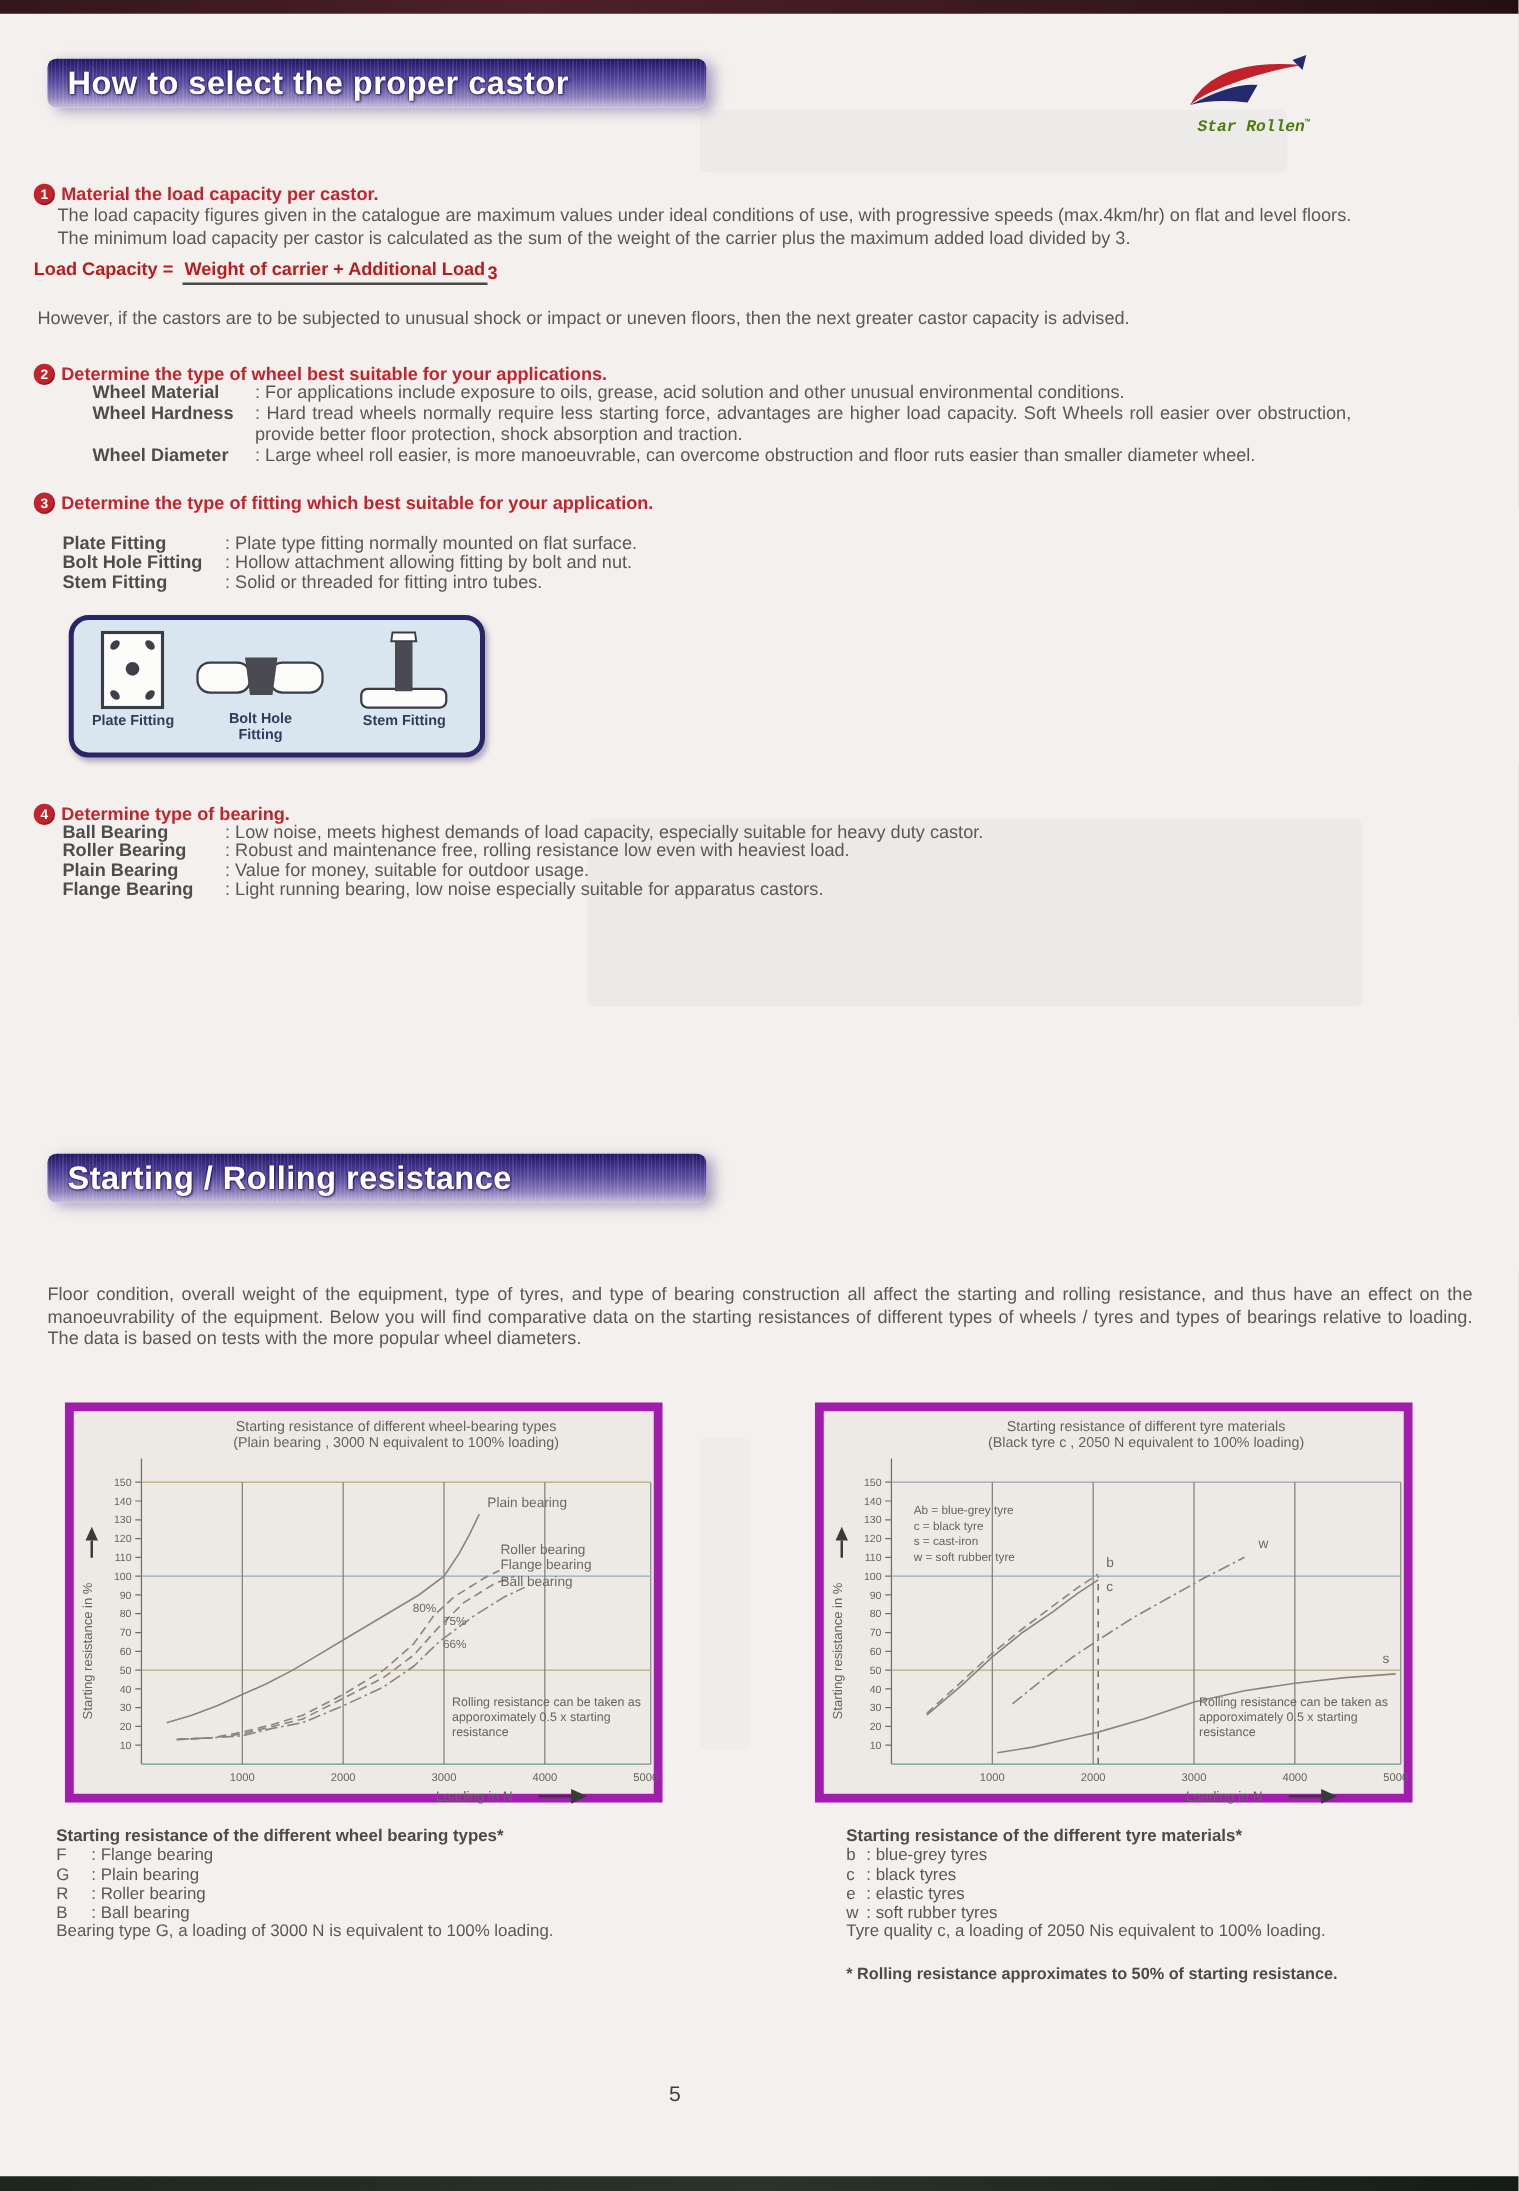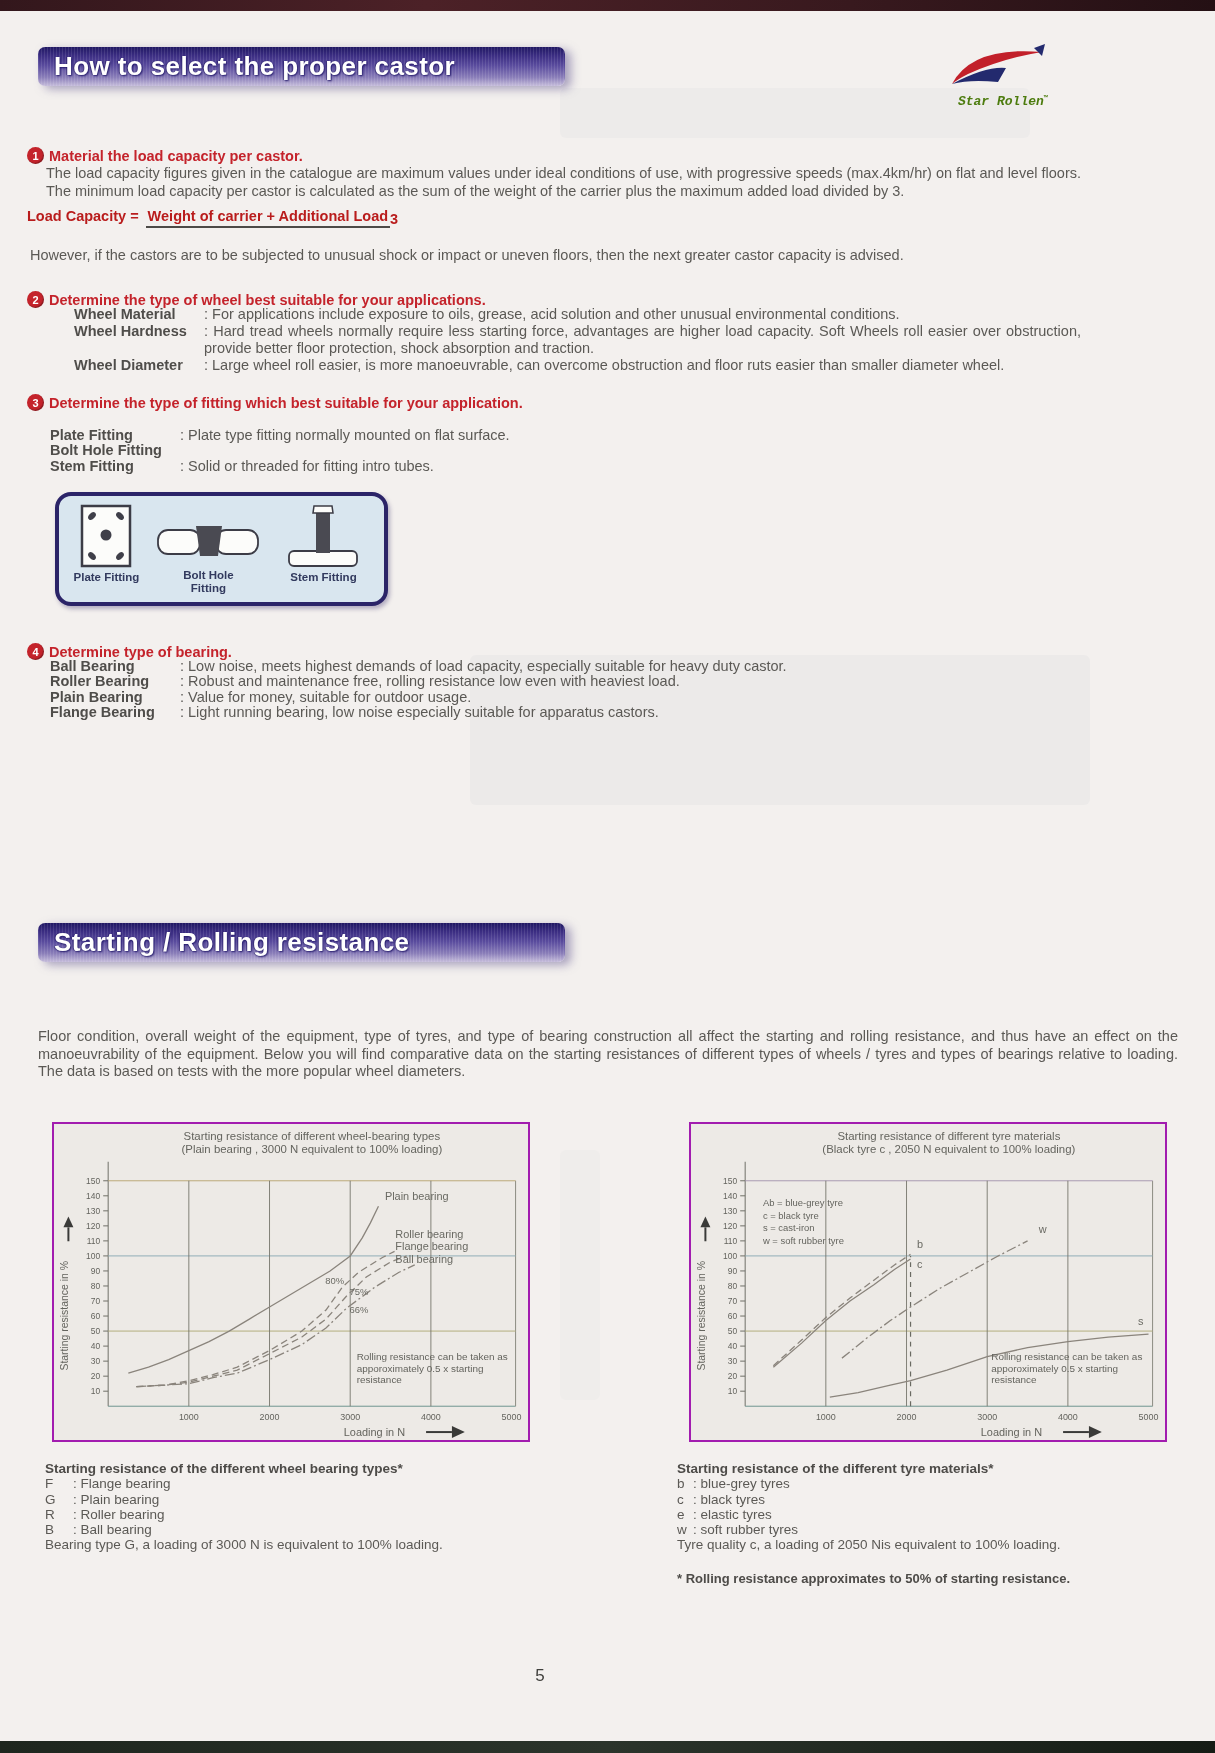--- a/index.html
+++ b/index.html
@@ -57,22 +57,22 @@
     display:flex;justify-content:space-around;align-items:flex-start;padding:8px 6px 0 6px;
     box-shadow:2px 3px 4px rgba(60,50,110,.35);}
   .fit{display:flex;flex-direction:column;align-items:center;gap:3px;}
   .fit-label{font-size:11.5px;font-weight:bold;color:#323a5e;text-align:center;
     white-space:pre-line;line-height:13px;}
 
   .para{position:absolute;left:38px;top:1028px;width:1140px;font-size:14.5px;color:#5b5955;
     line-height:17.5px;text-align:justify;}
 
   .chart{position:absolute;top:1122px;width:478px;height:320px;background:#edeae6;
-    border:2px solid #a21caf;box-sizing:border-box;}
-  #chartL{left:52px;} #chartR{left:689px;}
+    border:7px solid #a21caf;box-sizing:border-box;}
+  #chartL{left:52px;} #chartR{left:652px;}
 
   .leg{position:absolute;top:1461px;font-size:13.5px;color:#5b5955;line-height:15.3px;}
   #legL{left:45px;} #legR{left:677px;}
   .leg .t{font-weight:bold;color:#4d4b48;}
   .leg-row{display:grid;}
   #legL .leg-row{grid-template-columns:28px 1fr;}
   #legR .leg-row{grid-template-columns:16px 1fr;}
   .leg .note{margin-top:0px;}
   .footnote{position:absolute;left:677px;top:1571px;font-size:13px;font-weight:bold;color:#4d4b48;}
 
@@ -141,20 +141,21 @@
     <span class="num">3</span>
     <span class="head-text">Determine the type of fitting which best suitable for your application.</span>
   </div>
   <div class="rows tight" style="left:50px;top:428px;width:1000px;">
     <div class="defrow">
       <span class="term">Plate Fitting</span>
       <span class="def">: Plate type fitting normally mounted on flat surface.</span>
     </div>
     <div class="defrow">
       <span class="term">Bolt Hole Fitting</span>
+      <span class="def">: Hollow attachment allowing fitting by bolt and nut.</span>
     </div>
     <div class="defrow">
       <span class="term">Stem Fitting</span>
       <span class="def">: Solid or threaded for fitting intro tubes.</span>
     </div>
   </div>
 
   <div class="fit-box">
     <div class="fit">
       <svg width="52" height="64" viewBox="0 0 52 64">

